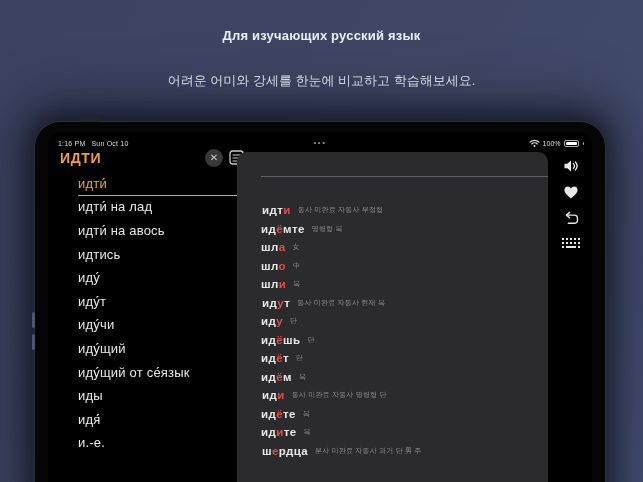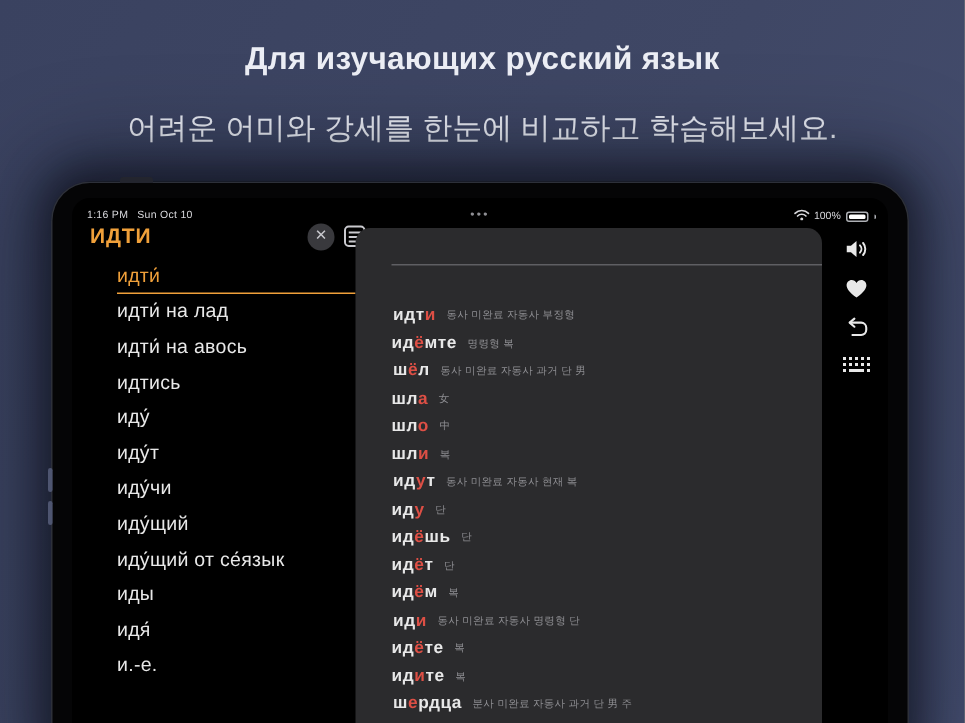--- a/index.html
+++ b/index.html
@@ -5,26 +5,26 @@
   * { margin:0; padding:0; box-sizing:border-box; }
   html,body { width:643px; height:482px; overflow:hidden; }
   body {
     font-family:"Liberation Sans","DejaVu Sans",sans-serif;
     background:linear-gradient(120deg,#3a4260 0%,#3f4765 55%,#454e70 100%);
     position:relative; color:#e9ebf2;
   }
   
   .promo-title {
     position:absolute; top:28px; left:0; width:100%;
-    text-align:center; font-size:21px; font-weight:700; color:#eceef5;
+    text-align:center; font-size:13px; font-weight:700; color:#eceef5;
     letter-spacing:.2px;
   }
   .promo-subtitle {
     position:absolute; top:72px; left:0; width:100%;
-    text-align:center; font-size:20px; font-weight:400; color:#e7eaf2;
+    text-align:center; font-size:13px; font-weight:400; color:#e7eaf2;
   }
   
   .ipad {
     position:absolute; left:34px; top:121px; width:572px; height:400px;
     background:#050506; border-radius:26px;
     box-shadow:0 -4px 26px 6px rgba(6,8,16,.55), 0 0 60px 18px rgba(6,8,16,.35),
                inset 0 0 0 1px rgba(150,160,190,.28);
   }
   .top-button {
     position:absolute; left:46px; top:-3px; width:22px; height:4px;
@@ -201,24 +201,20 @@
   <li class="res-row">
     <span class="res-word"><span class="pre">идт</span><span class="acc">и</span><span class="post"></span></span>
     <span class="res-tag">동사 미완료 자동사 부정형</span>
   </li>
 
   <li class="res-row sub">
     <span class="res-word"><span class="pre">ид</span><span class="acc">ё</span><span class="post">мте</span></span>
     <span class="res-tag">명령형 복</span>
   </li>
 
-  <li class="res-row">
-    <span class="res-word"><span class="pre">ш</span><span class="acc">ё</span><span class="post">л</span></span>
-    <span class="res-tag">동사 미완료 자동사 과거 단 男</span>
-  </li>
 
   <li class="res-row sub">
     <span class="res-word"><span class="pre">шл</span><span class="acc">а</span><span class="post"></span></span>
     <span class="res-tag">女</span>
   </li>
 
   <li class="res-row sub">
     <span class="res-word"><span class="pre">шл</span><span class="acc">о</span><span class="post"></span></span>
     <span class="res-tag">中</span>
   </li>

